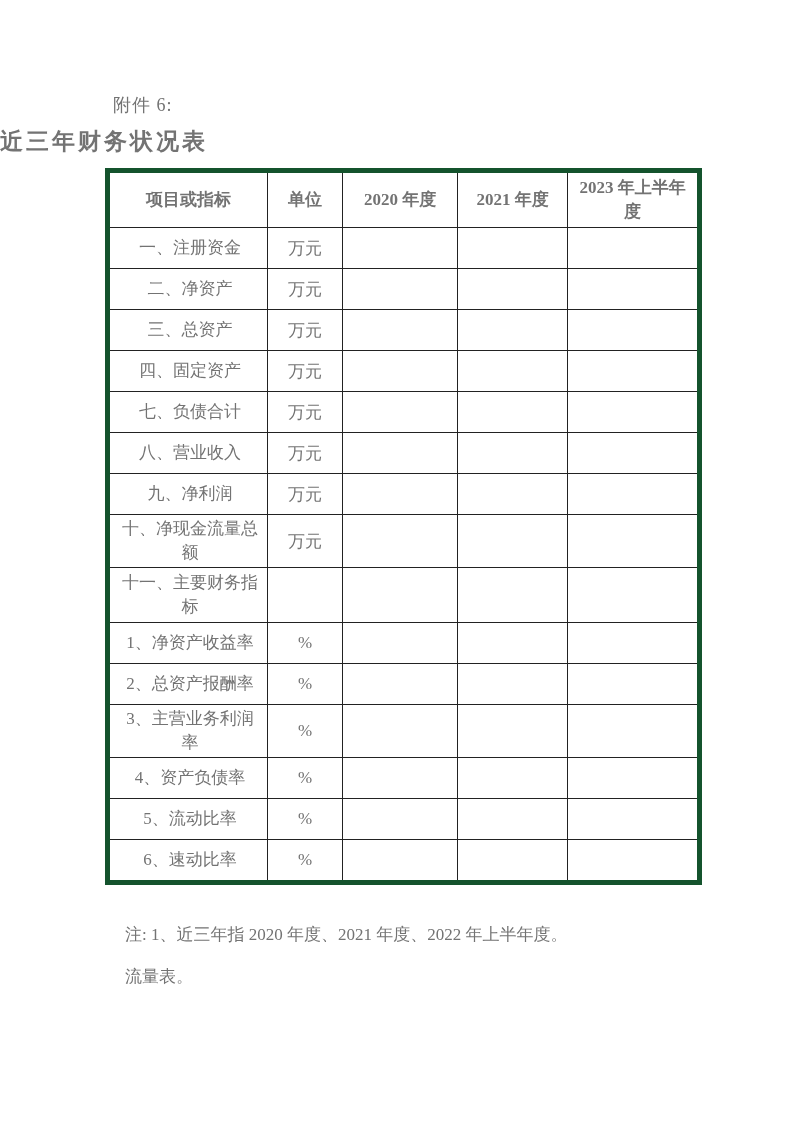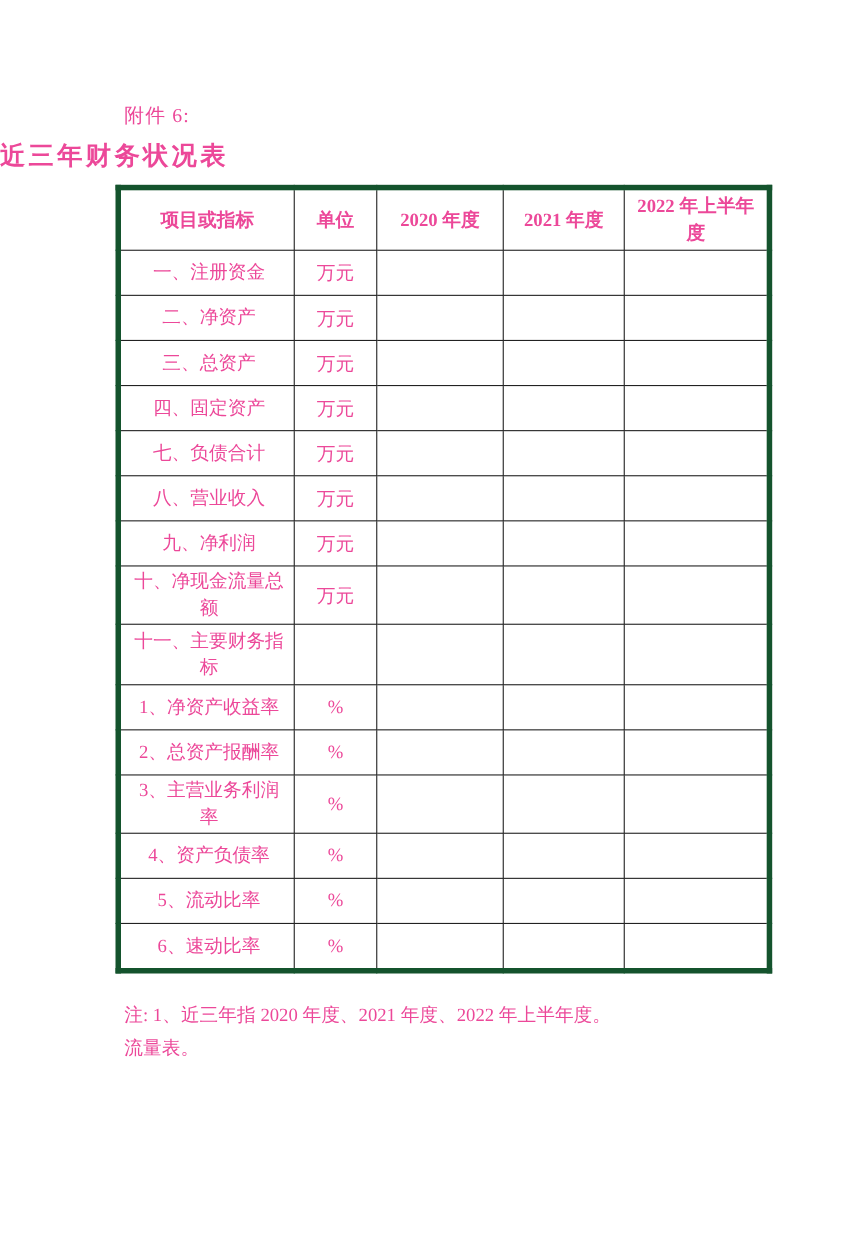--- a/index.html
+++ b/index.html
@@ -2,21 +2,21 @@
 <html><head>
 <meta charset="utf-8">
 <style>
   html, body { margin: 0; padding: 0; background: #ffffff; }
   .page {
     position: relative;
     width: 786px;
     height: 1122px;
     background: #ffffff;
     font-family: "Liberation Serif", "DejaVu Serif", serif;
-    color: #ec4899;
+    color: #737373;
     overflow: hidden;
   }
   .attachment {
     position: absolute;
     left: 113px;
     top: 93px;
     font-size: 18px;
     letter-spacing: 1px;
   }
   .doc-title {
@@ -64,21 +64,21 @@
   .fin-table tr.r-tall td { height: 45px; }
   .fin-table tr.r-xtall td { height: 50px; }
   .notes {
     position: absolute;
     left: 113px;
     top: 908px;
     width: 620px;
     font-size: 17px;
   }
   .notes p {
-    margin: 0;
+    margin: 12px;
     line-height: 30px;
     white-space: nowrap;
   }
   .notes p.indent { padding-left: 32px; }
 </style>
 </head>
 <body>
 
 <div class="page">
 
@@ -93,21 +93,21 @@
       <col style="width:115px">
       <col style="width:110px">
       <col style="width:132px">
     </colgroup>
     <thead>
       <tr>
         <th>项目或指标</th>
         <th>单位</th>
         <th>2020 年度</th>
         <th>2021 年度</th>
-        <th>2022 年上半年度</th>
+        <th>2023 年上半年度</th>
       </tr>
     </thead>
     <tbody>
       <tr class="r-std">
         <td class="c-item">一、注册资金</td>
         <td class="c-unit">万元</td>
         <td class="c-val"></td>
         <td class="c-val"></td>
         <td class="c-val"></td>
       </tr>

